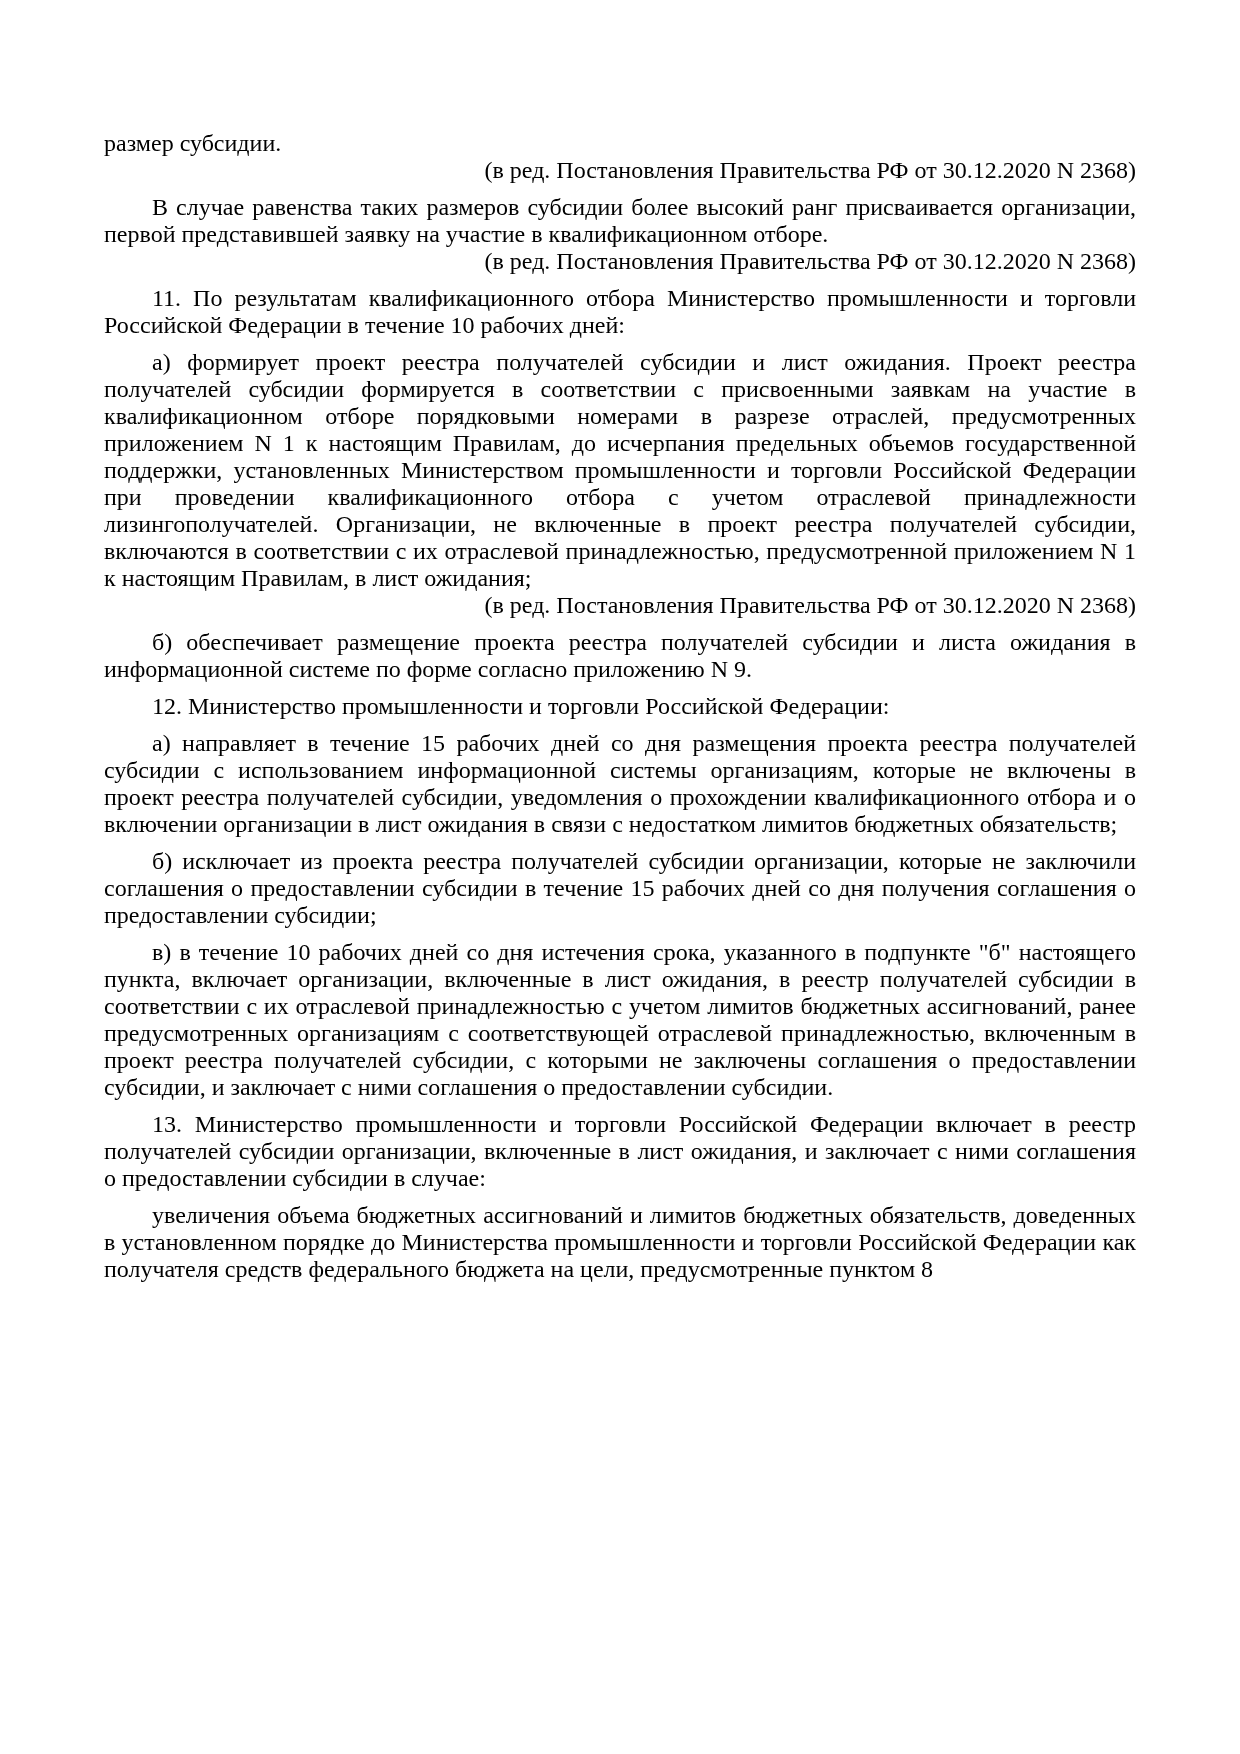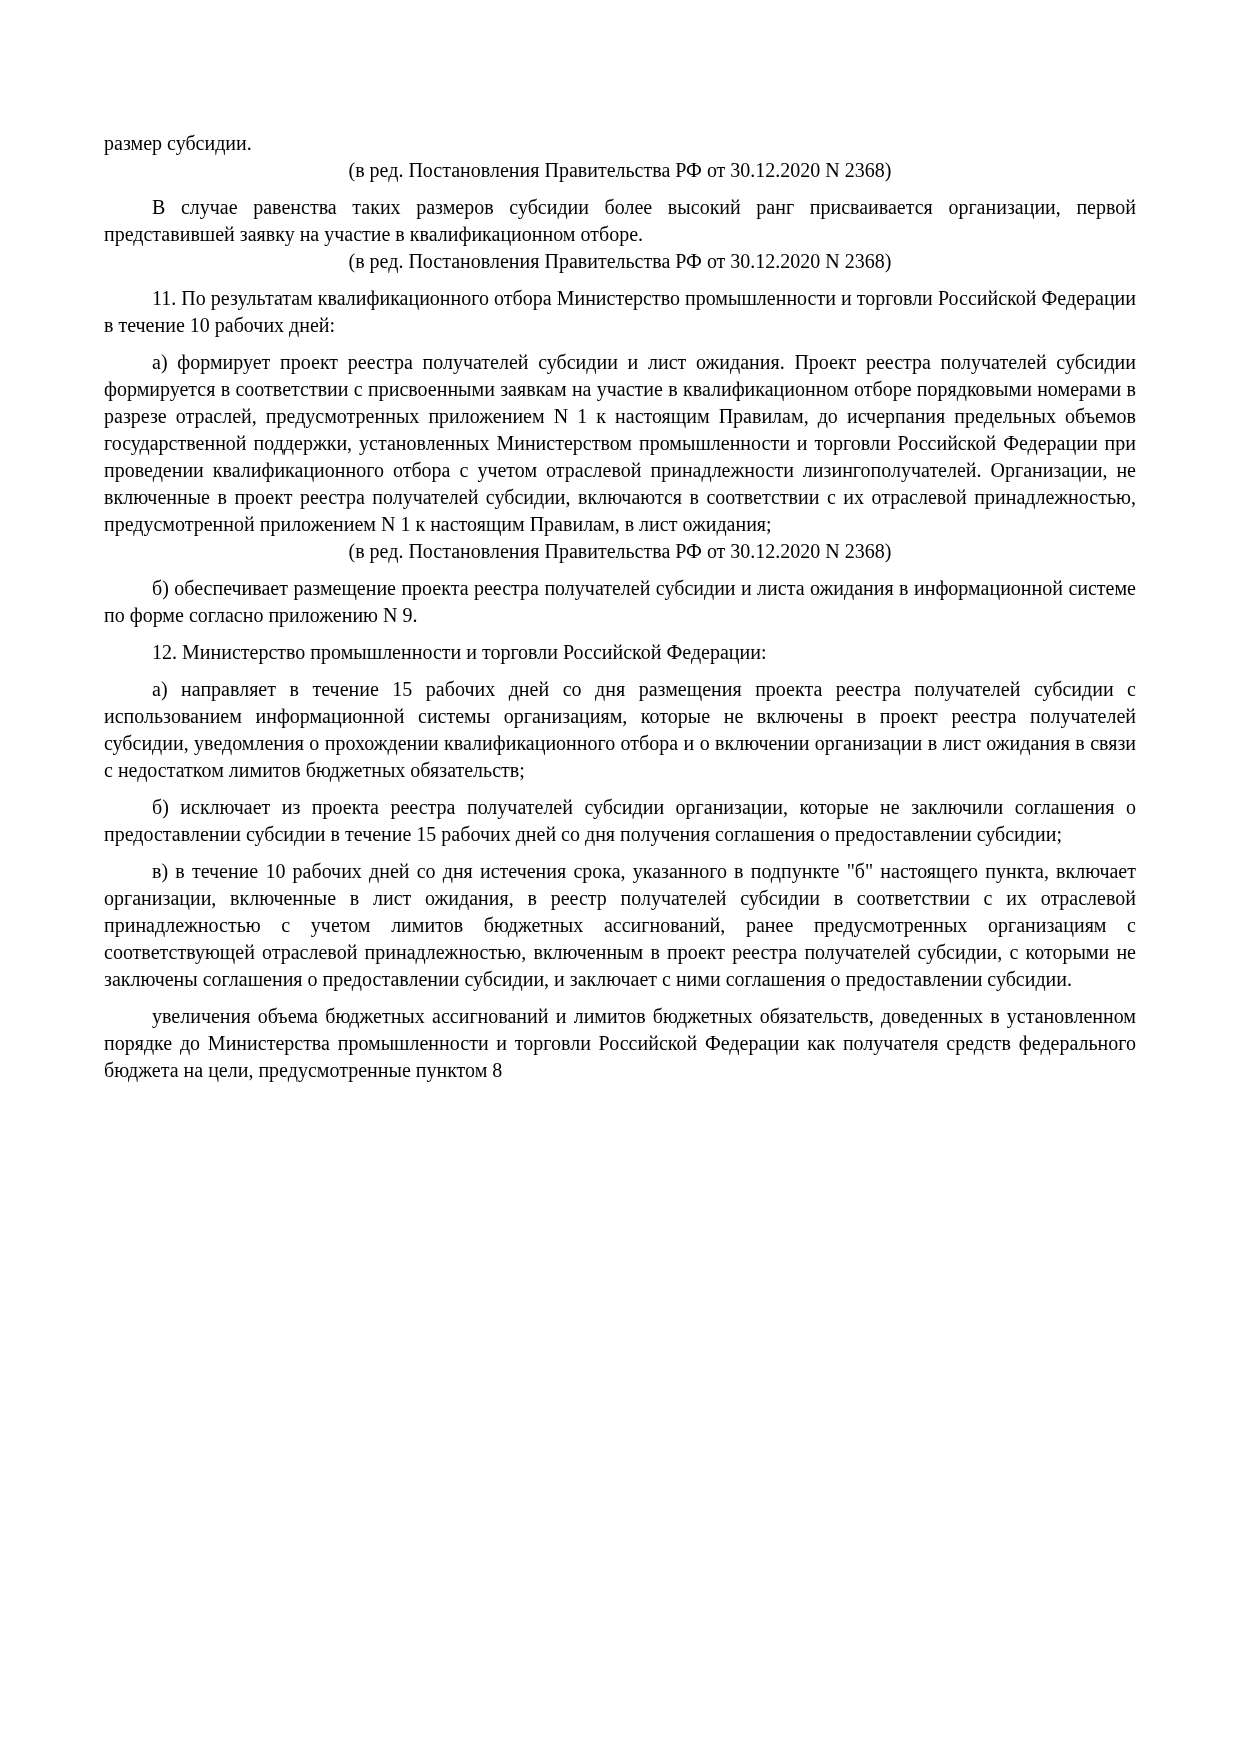--- a/index.html
+++ b/index.html
@@ -8,49 +8,50 @@
       background: #ffffff;
     }
     .page {
       position: relative;
       width: 1240px;
       height: 1754px;
       box-sizing: border-box;
       background: #ffffff;
       padding: 130px 104px 0 104px;
       font-family: "Liberation Serif", "DejaVu Serif", serif;
-      font-size: 20px;
+      font-size: 24px;
       line-height: 27px;
       color: #000000;
       overflow: hidden;
     }
     .page p {
       margin: 0;
       text-align: justify;
     }
     .page p.gap {
       margin-top: 10px;
     }
     .page p.indent {
       text-indent: 48px;
     }
     .page p.note {
-      text-align: center;
+      text-align: right;
     }
   </style>
 </head>
 <body>
 
 <div class="page">
   <p class="">размер субсидии.</p>
   <p class="note">(в ред. Постановления Правительства РФ от 30.12.2020 N 2368)</p>
   <p class="indent gap">В случае равенства таких размеров субсидии более высокий ранг присваивается организации, первой представившей заявку на участие в квалификационном отборе.</p>
   <p class="note">(в ред. Постановления Правительства РФ от 30.12.2020 N 2368)</p>
   <p class="indent gap">11. По результатам квалификационного отбора Министерство промышленности и торговли Российской Федерации в течение 10 рабочих дней:</p>
   <p class="indent gap">а) формирует проект реестра получателей субсидии и лист ожидания. Проект реестра получателей субсидии формируется в соответствии с присвоенными заявкам на участие в квалификационном отборе порядковыми номерами в разрезе отраслей, предусмотренных приложением N 1 к настоящим Правилам, до исчерпания предельных объемов государственной поддержки, установленных Министерством промышленности и торговли Российской Федерации при проведении квалификационного отбора с учетом отраслевой принадлежности лизингополучателей. Организации, не включенные в проект реестра получателей субсидии, включаются в соответствии с их отраслевой принадлежностью, предусмотренной приложением N 1 к настоящим Правилам, в лист ожидания;</p>
   <p class="note">(в ред. Постановления Правительства РФ от 30.12.2020 N 2368)</p>
   <p class="indent gap">б) обеспечивает размещение проекта реестра получателей субсидии и листа ожидания в информационной системе по форме согласно приложению N 9.</p>
   <p class="indent gap">12. Министерство промышленности и торговли Российской Федерации:</p>
   <p class="indent gap">а) направляет в течение 15 рабочих дней со дня размещения проекта реестра получателей субсидии с использованием информационной системы организациям, которые не включены в проект реестра получателей субсидии, уведомления о прохождении квалификационного отбора и о включении организации в лист ожидания в связи с недостатком лимитов бюджетных обязательств;</p>
   <p class="indent gap">б) исключает из проекта реестра получателей субсидии организации, которые не заключили соглашения о предоставлении субсидии в течение 15 рабочих дней со дня получения соглашения о предоставлении субсидии;</p>
   <p class="indent gap">в) в течение 10 рабочих дней со дня истечения срока, указанного в подпункте "б" настоящего пункта, включает организации, включенные в лист ожидания, в реестр получателей субсидии в соответствии с их отраслевой принадлежностью с учетом лимитов бюджетных ассигнований, ранее предусмотренных организациям с соответствующей отраслевой принадлежностью, включенным в проект реестра получателей субсидии, с которыми не заключены соглашения о предоставлении субсидии, и заключает с ними соглашения о предоставлении субсидии.</p>
+  <p class="indent gap">13. Министерство промышленности и торговли Российской Федерации включает в реестр получателей субсидии организации, включенные в лист ожидания, и заключает с ними соглашения о предоставлении субсидии в случае:</p>
   <p class="indent gap">увеличения объема бюджетных ассигнований и лимитов бюджетных обязательств, доведенных в установленном порядке до Министерства промышленности и торговли Российской Федерации как получателя средств федерального бюджета на цели, предусмотренные пунктом 8</p>
 </div>
 
 </body></html>

